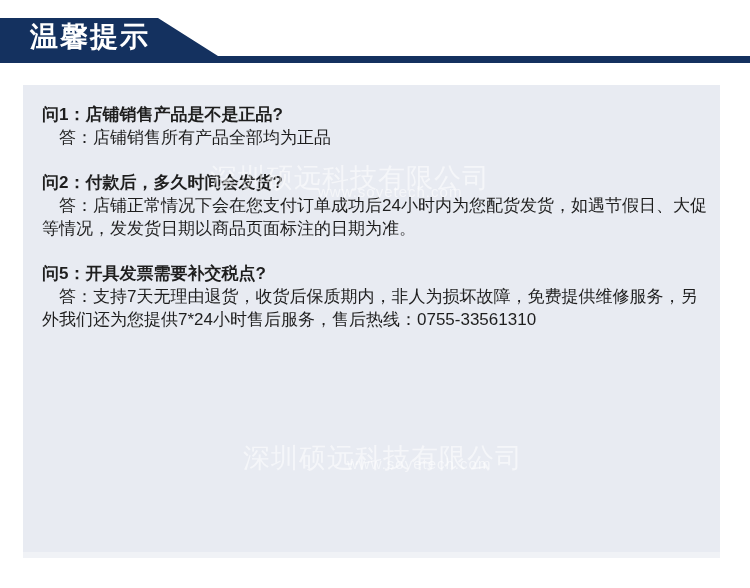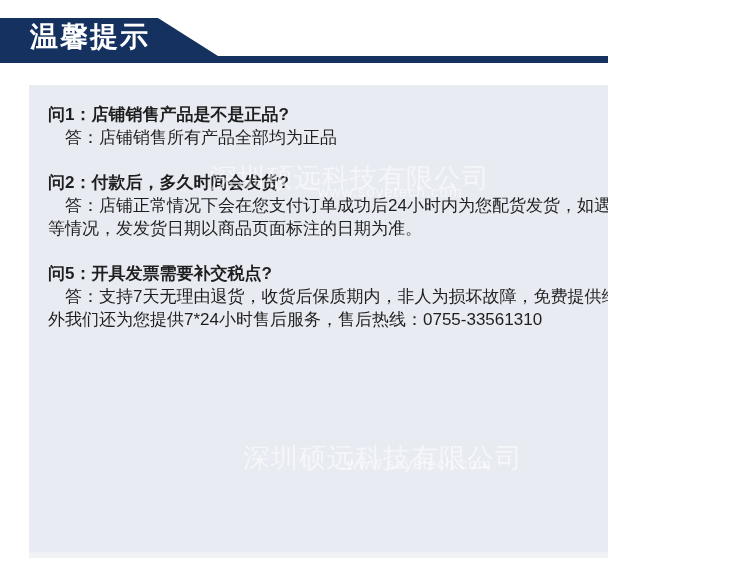--- a/index.html
+++ b/index.html
@@ -7,21 +7,21 @@
     padding: 0;
     background: #ffffff;
   }
   body {
     width: 750px;
     height: 588px;
     font-family: "Liberation Sans", "DejaVu Sans", sans-serif;
   }
   .page {
     position: relative;
-    width: 608px;
+    width: 750px;
     height: 588px;
     background: #ffffff;
     overflow: hidden;
   }
 
   
   .band {
     position: absolute;
     top: 18px;
     left: 0;
@@ -39,21 +39,21 @@
     font-size: 28px;
     line-height: 32px;
     font-weight: bold;
     letter-spacing: 2px;
     color: #ffffff;
   }
 
   
   .panel {
     position: absolute;
-    left: 29px;
+    left: 23px;
     top: 85px;
     width: 697px;
     height: 473px;
     background: #e8ebf2;
     box-sizing: border-box;
     padding: 18px 9px 0 19px;
   }
   .panel::after {
     content: "";
     position: absolute;

